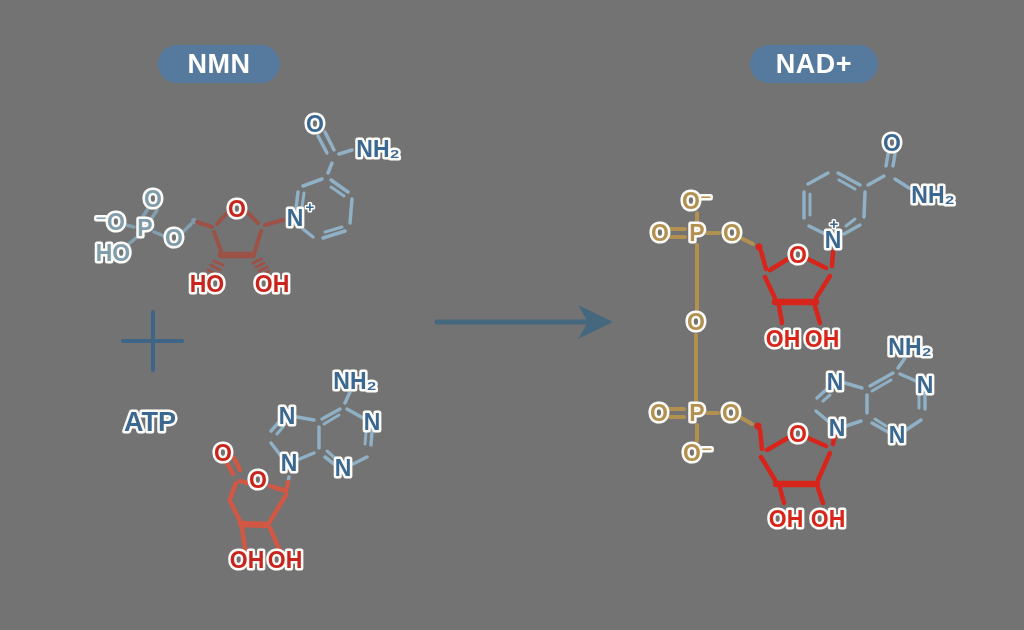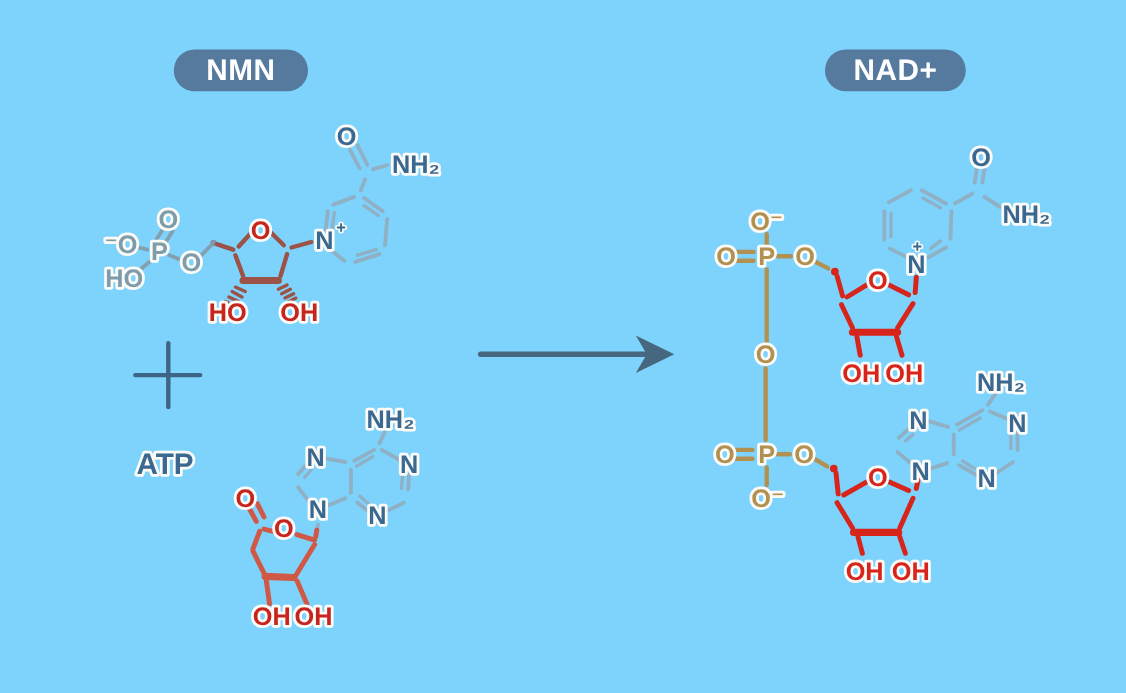--- a/index.html
+++ b/index.html
@@ -1,18 +1,18 @@
 <!DOCTYPE html>
 <html><head>
 <meta charset="utf-8">
 <style>
   html,body { margin:0; padding:0; background:#ffffff; }
   .canvas {
     position:relative; width:1024px; height:630px;
-    background:#7dd3fc; overflow:hidden;
+    background:#737373; overflow:hidden;
     font-family:"Liberation Sans","DejaVu Sans",sans-serif;
   }
   svg { display:block; }
   
   svg text {
     font-family:"Liberation Sans","DejaVu Sans",sans-serif;
     font-weight:bold; text-anchor:middle;
     paint-order:stroke; stroke:#fcfbf7; stroke-width:5px; stroke-linejoin:round;
   }
   .s23 { font-size:23px; }

